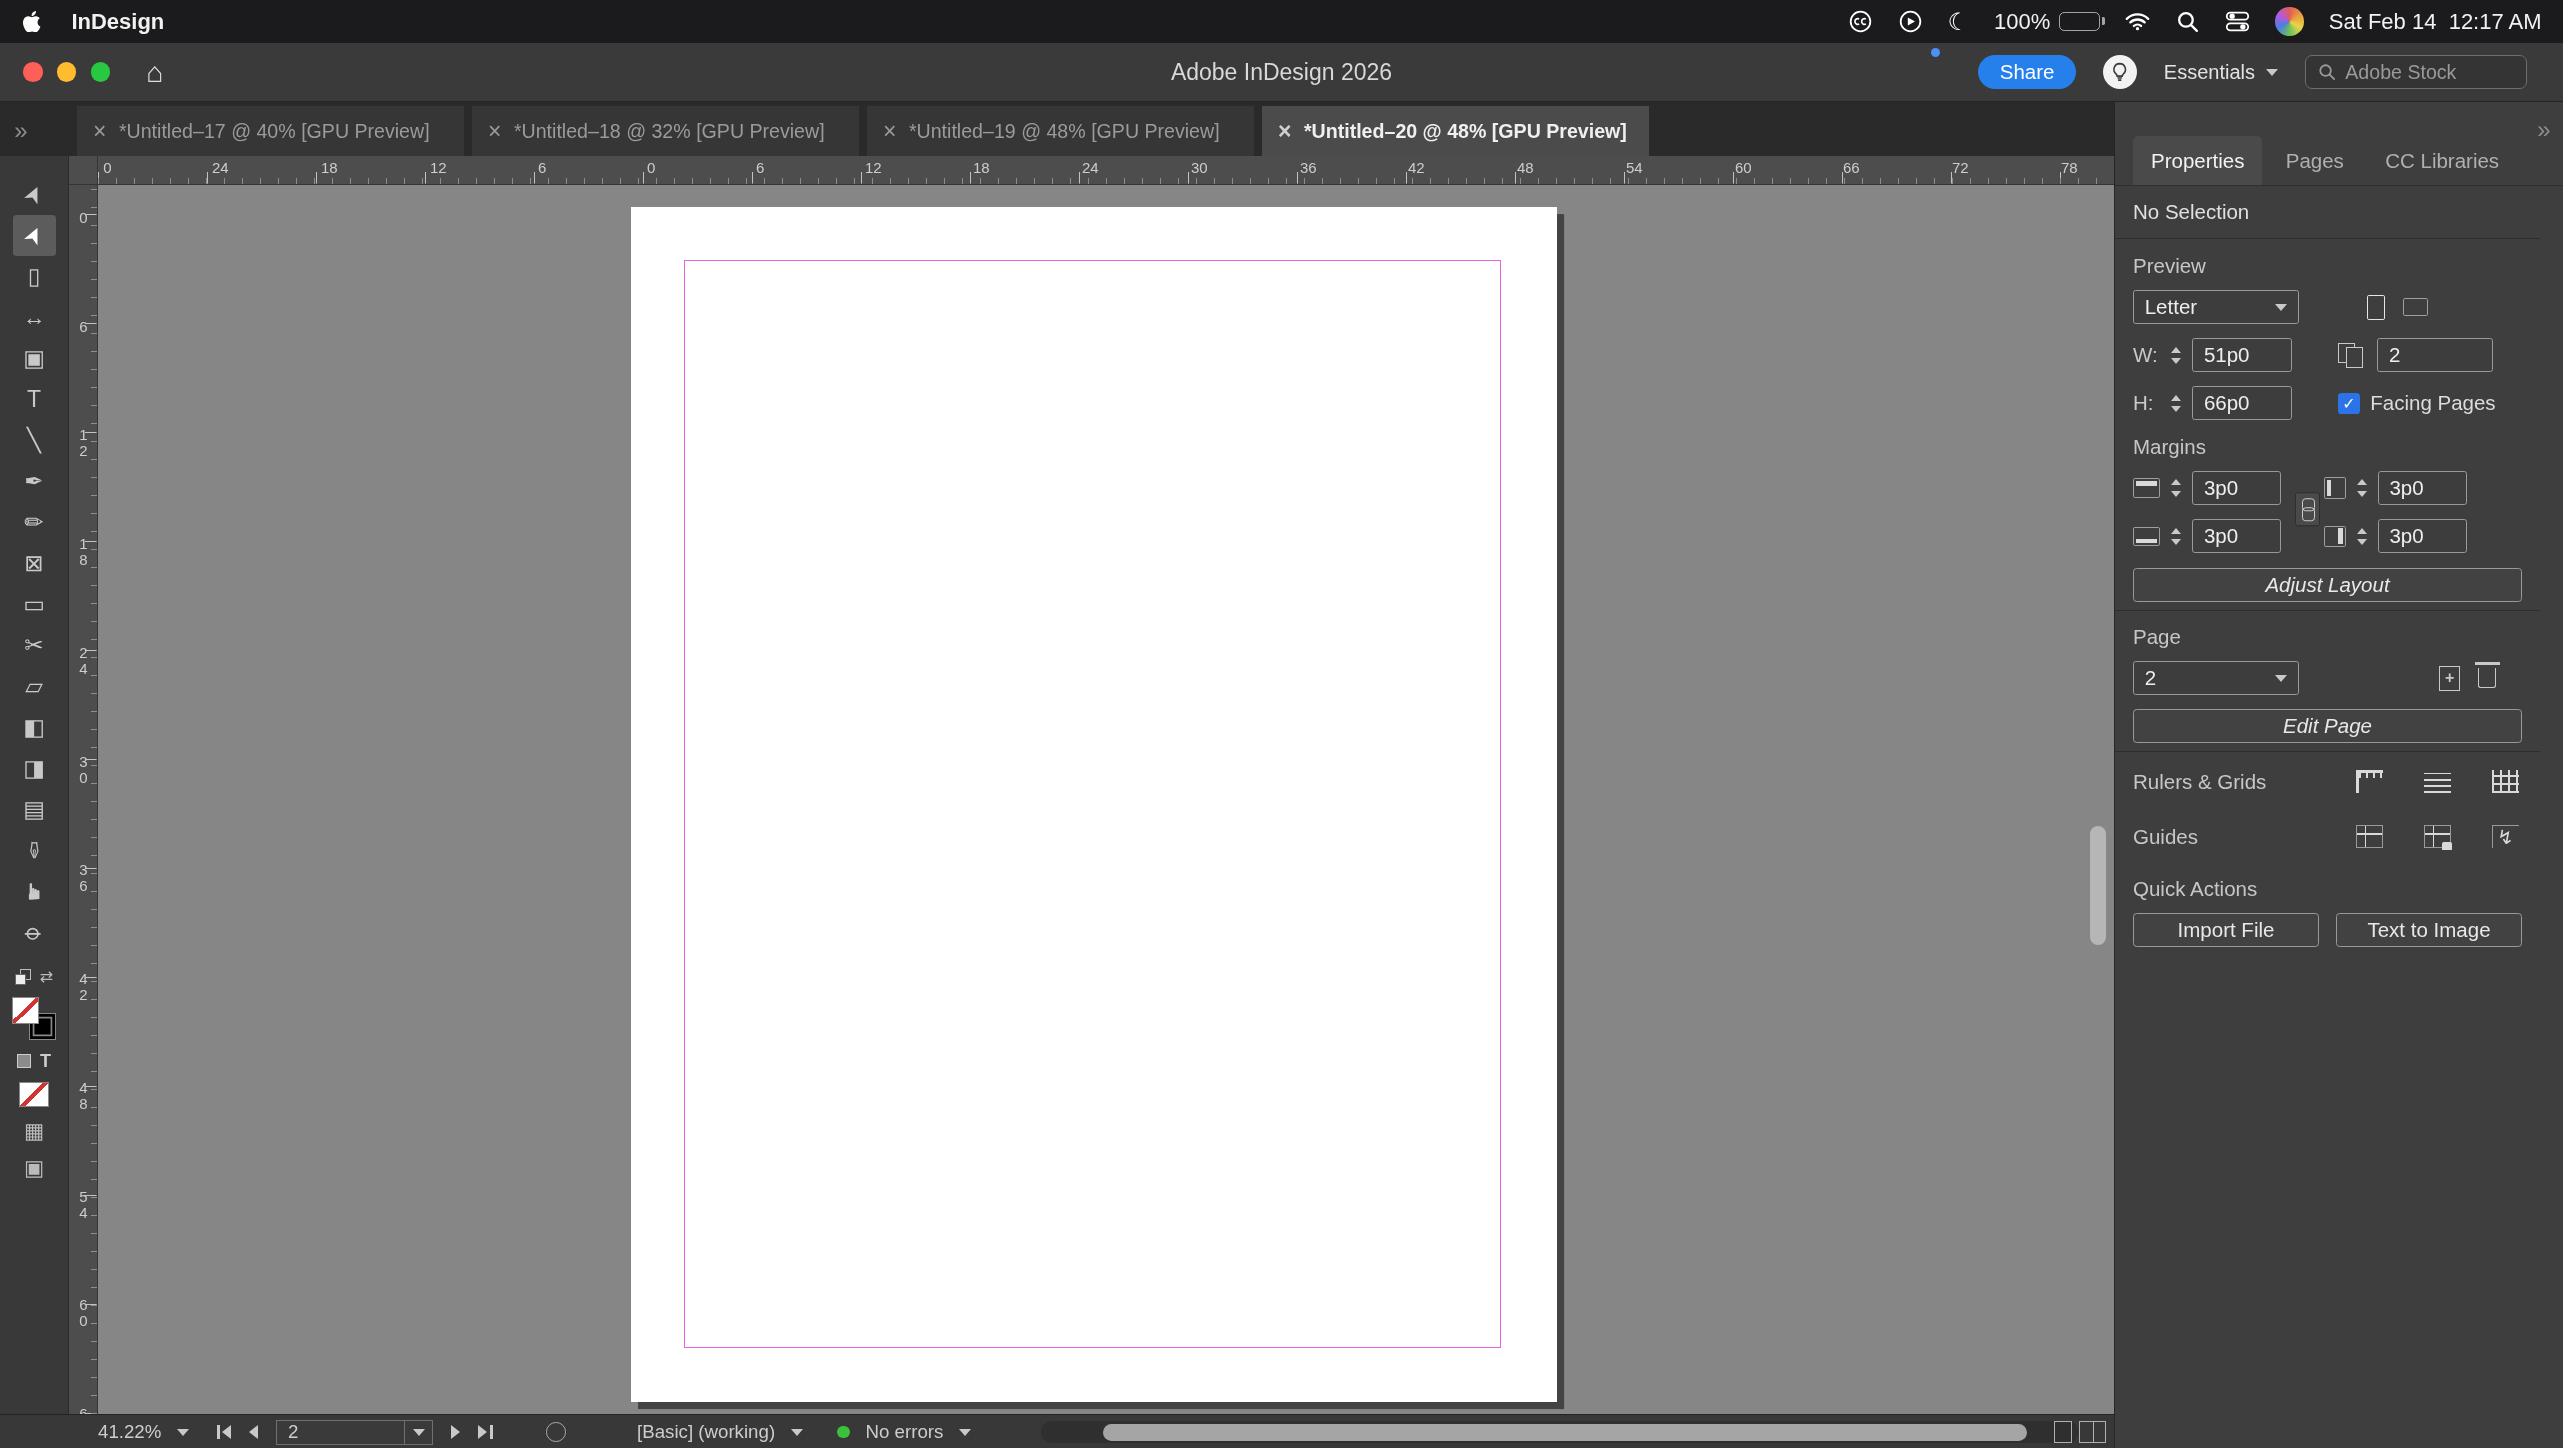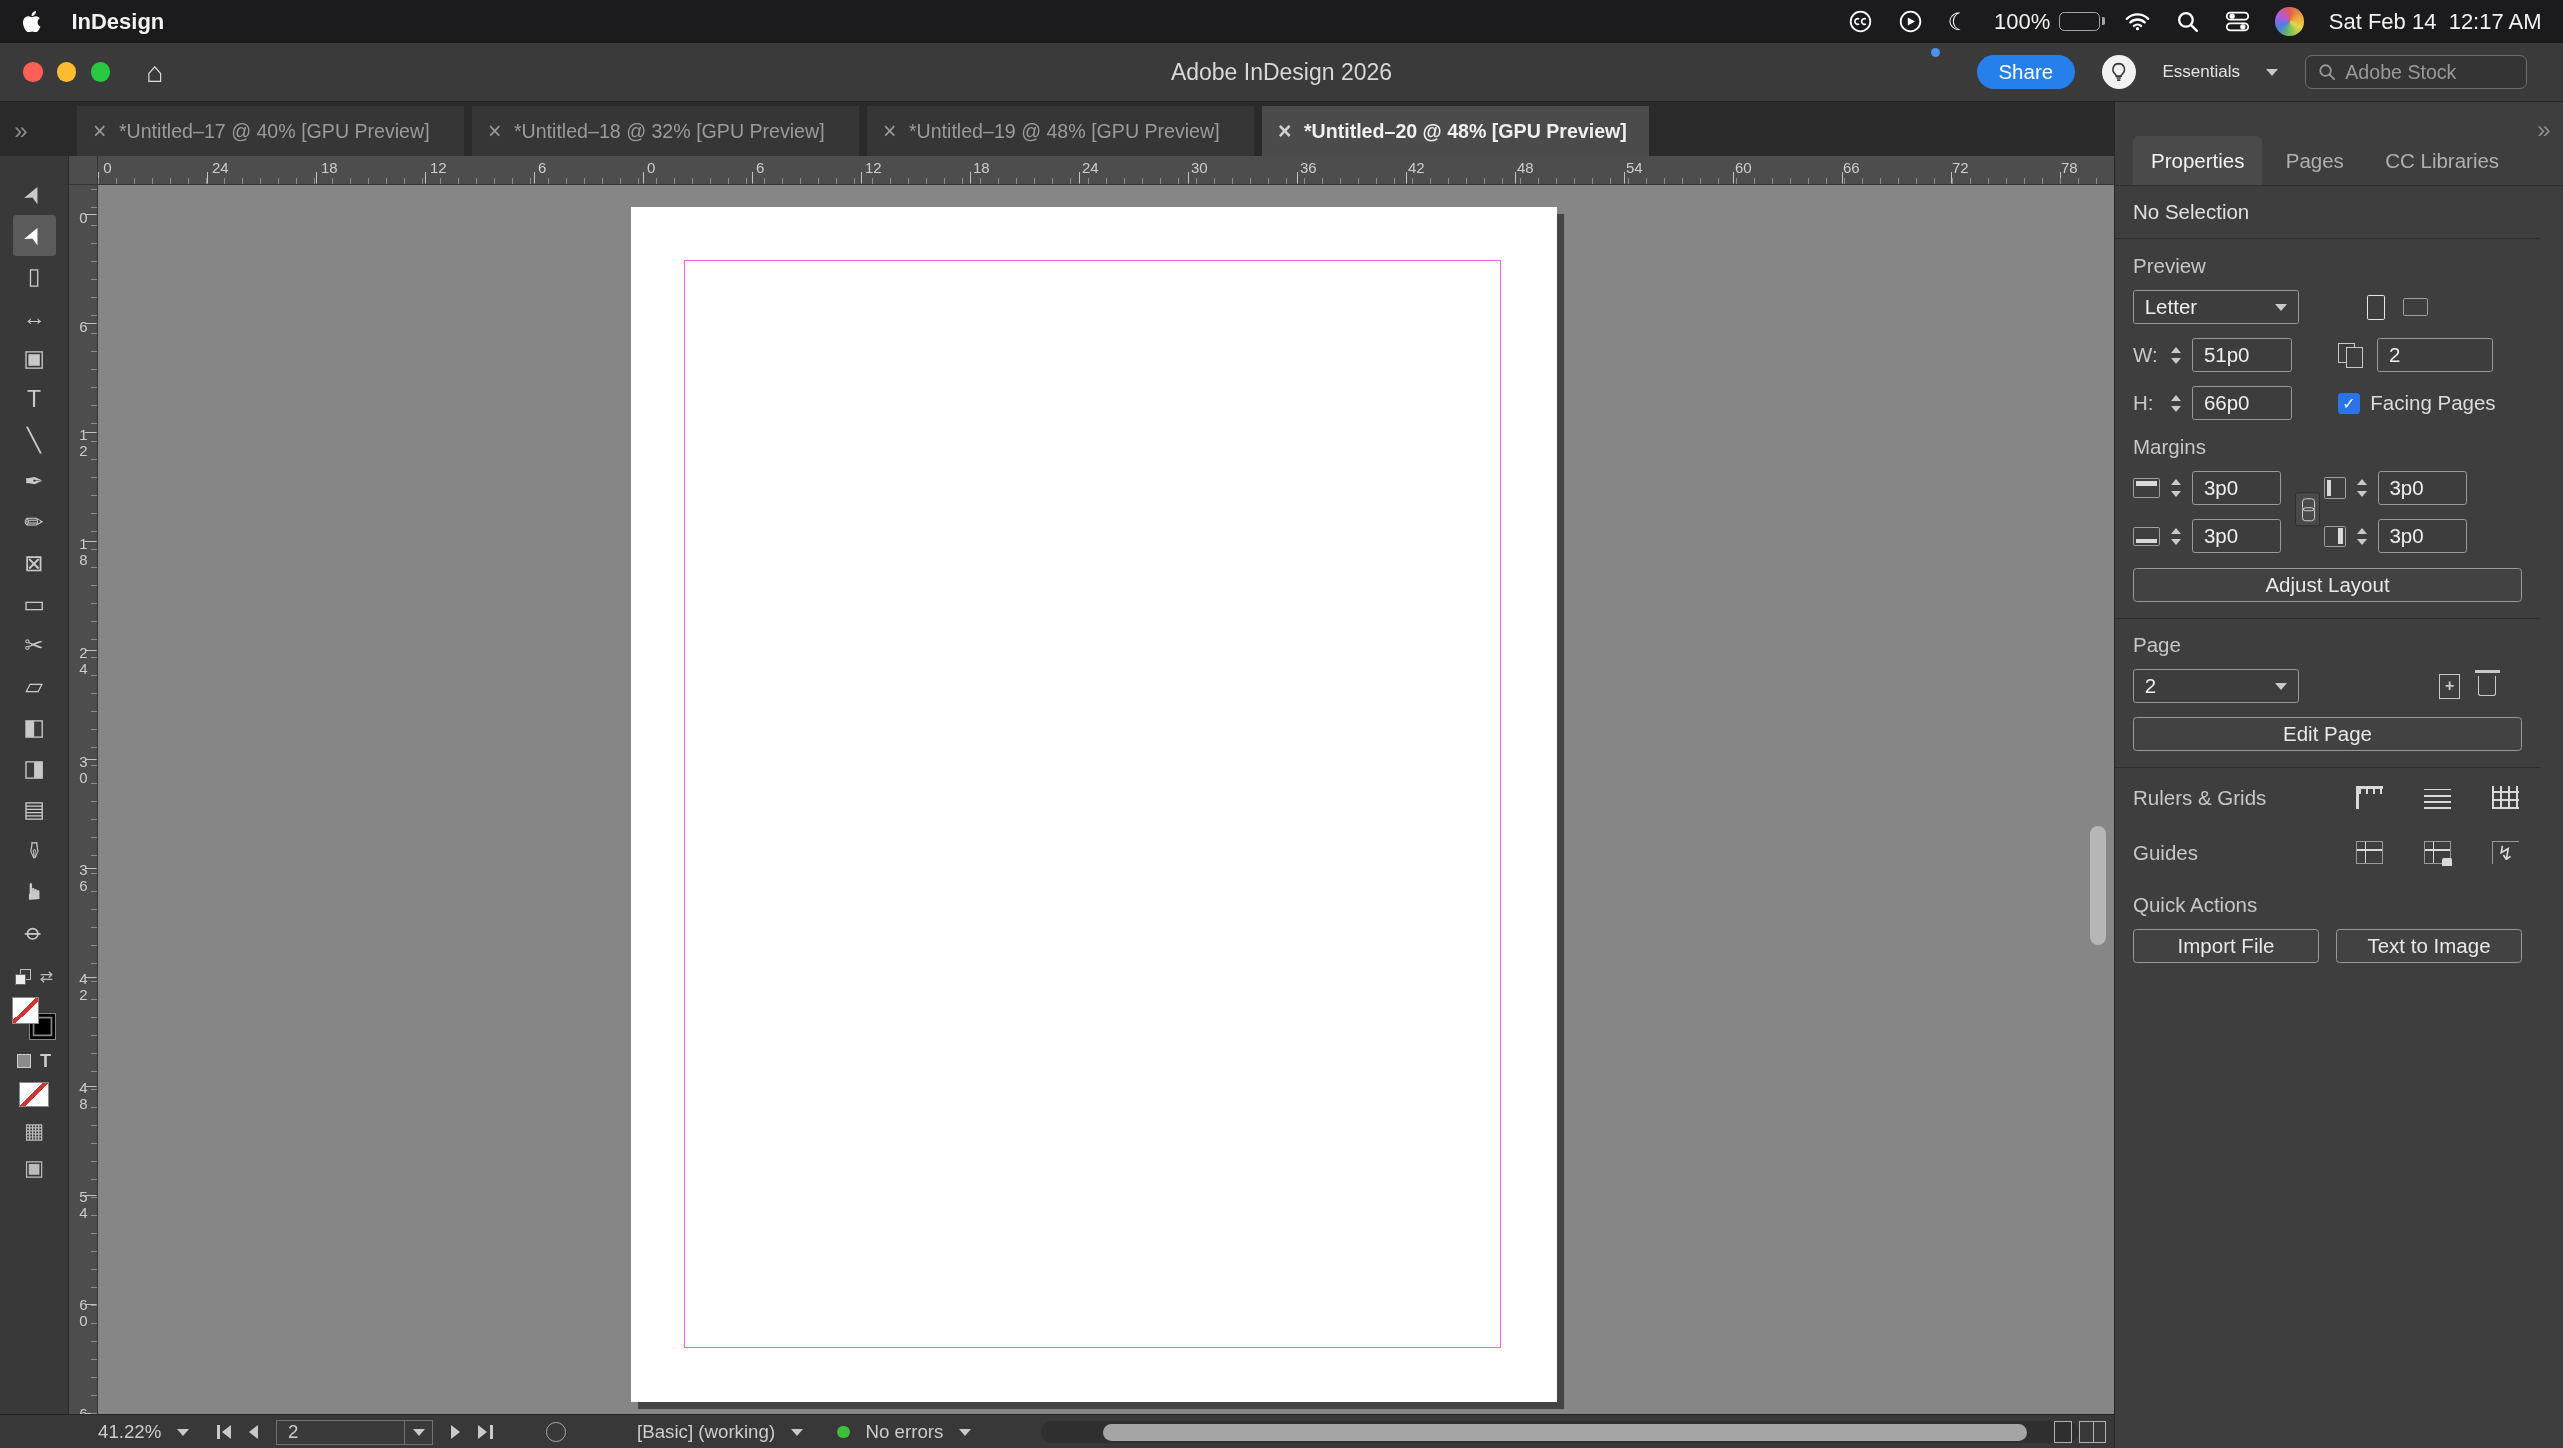--- a/index.html
+++ b/index.html
@@ -37,21 +37,21 @@
   .tl.red{ background:#ff5f57; } .tl.yellow{ background:#febc2e; } .tl.green{ background:#28c840; }
   .home-glyph { font-size:28.5px; color:#dedede; margin-left:36px; }
   .win-title { position:absolute; left:50%; transform:translateX(-50%); color:#d8d8d8; font-size:23px; }
   .title-right { position:absolute; right:36px; display:flex; align-items:center; gap:27px; }
   .notif-dot { position:absolute; right:623px; top:5.3px; width:9px; height:9px; border-radius:50%; background:#4a90f5; }
   .share-btn { background:#2680eb; color:#fff; font-size:20.5px; border-radius:17px; height:34px;
     display:flex; align-items:center; padding:0 21.4px; }
   .bulb-circle { width:34px; height:34px; background:#f2f2f2; border-radius:50%;
     display:flex; align-items:center; justify-content:center; }
   .bulb-circle svg { width:21.4px; height:21.4px; }
-  .workspace { display:flex; align-items:center; gap:26px; color:#e3e3e3; font-size:17px; }
+  .workspace { display:flex; align-items:center; gap:11px; color:#e3e3e3; font-size:20px; }
   .caret { width:0; height:0; border-left:6.2px solid transparent; border-right:6.2px solid transparent;
     border-top:7.1px solid #c9c9c9; display:inline-block; }
   .stock-box { width:222px; height:34px; border:0.9px solid #6e6e6e; border-radius:7.1px; background:#343434;
     display:flex; align-items:center; gap:9px; padding:0 10.7px; }
   .stock-box svg { width:19.6px; height:19.6px; }
   .stock-ph { color:#9a9a9a; font-size:19.6px; }
 
   
   .main-split { flex:1; display:flex; min-height:0; }
   .left-col { width:2114px; display:flex; flex-direction:column; min-height:0; }
@@ -181,21 +181,21 @@
   .mic.outside::before { content:''; position:absolute; right:1.8px; top:1.8px; bottom:1.8px; width:4.4px; background:#d9d9d9; }
   .mfield { width:89px; }
   .mgap { width:43px; flex:0 0 auto; }
   .chain-btn { position:absolute; left:162px; top:50%; transform:translateY(-58%); width:25px; height:34px;
     background:#4a4a4a; border:0.9px solid #2e2e2e; border-radius:2.7px; display:flex; align-items:center; justify-content:center; }
   .chain { width:12.5px; height:23px; position:relative; }
   .chain::before { content:''; position:absolute; top:0; left:0.9px; width:10.7px; height:11.6px; border:1.8px solid #cfcfcf; border-radius:3.6px; }
   .chain::after { content:''; position:absolute; bottom:0; left:0.9px; width:10.7px; height:11.6px; border:1.8px solid #cfcfcf; border-radius:3.6px; }
   .btn { border:0.9px solid #999; border-radius:3.6px; height:34px; display:flex; align-items:center;
     justify-content:center; color:#e8e8e8; font-size:20.5px; background:#424242; }
-  .btn.wide { width:100%; margin-bottom:16px; }
+  .btn.wide { width:100%; margin-bottom:8px;font-style:italic; }
   .btn.half { width:186px; }
   .page-row-gap { width:140px; flex:0 0 auto; }
   .i-pluspage { width:21.4px; height:25px; border:1.8px solid #c9c9c9; display:flex; align-items:center;
     justify-content:center; color:#c9c9c9; font-size:16px; font-weight:700; }
   .i-trash { width:18px; height:19.6px; border:1.8px solid #c9c9c9; border-top:none; border-radius:0 0 2.7px 2.7px;
     position:relative; margin-left:18px; }
   .i-trash::before { content:''; position:absolute; top:-6.2px; left:-4.4px; right:-4.4px; height:2.7px; background:#c9c9c9; }
   .icon-row { display:flex; align-items:center; margin-bottom:25px; }
   .icon-row .grow { flex:1; font-size:20.5px; color:#c7c7c7; }
   .icon-btn { width:34px; height:30px; display:flex; align-items:center; justify-content:center; margin-left:34px; }

